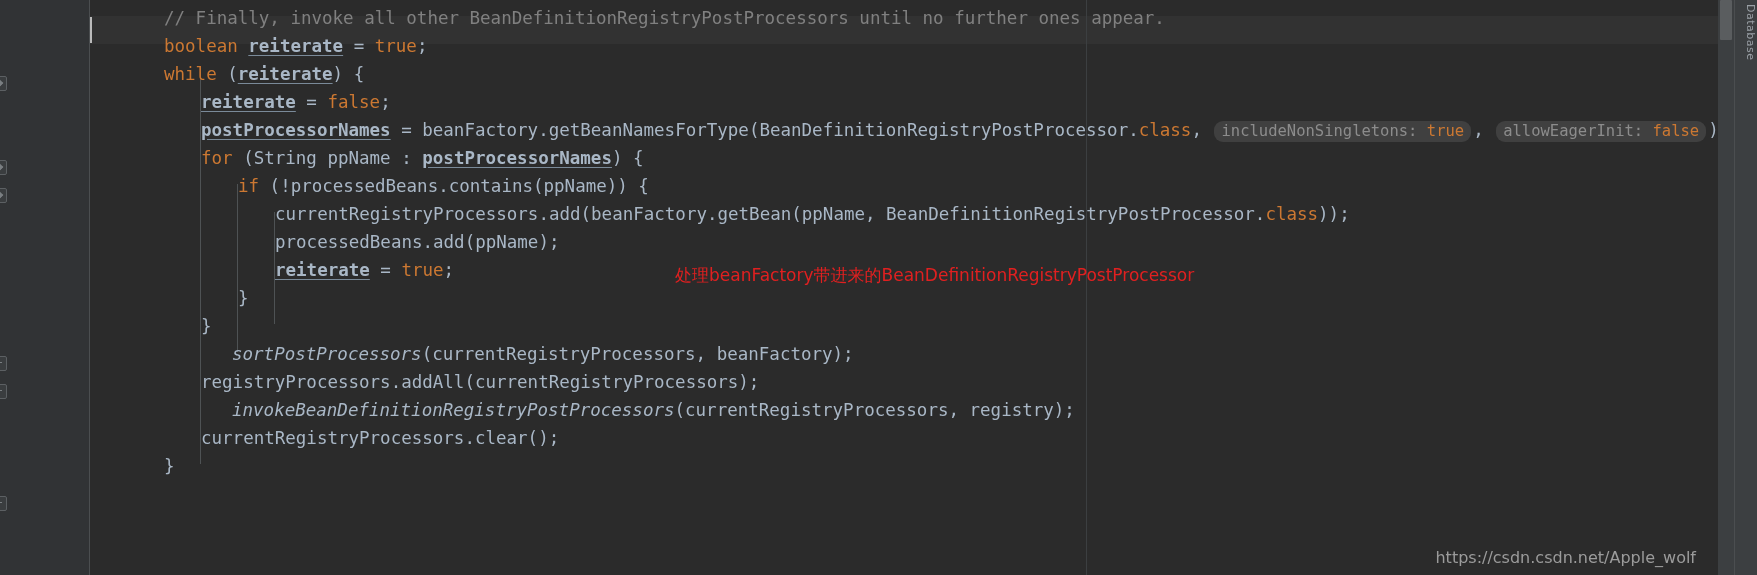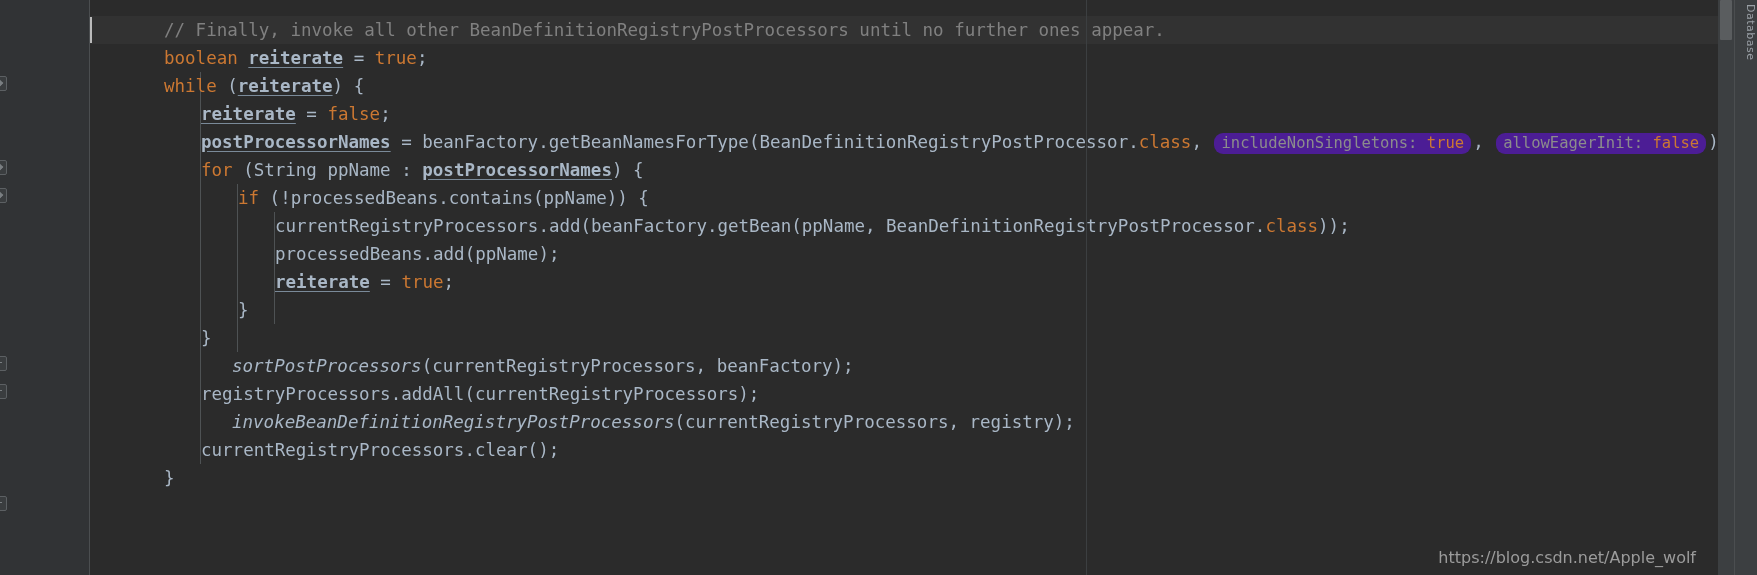--- a/index.html
+++ b/index.html
@@ -59,41 +59,41 @@
     background:#323232;
   }
   .caret{
     position:absolute;left:0px;top:17px;width:2px;height:26px;
     background:#bbbbbb;
   }
   .margin-guide{
     position:absolute;top:0;bottom:0;width:1px;background:#3c3f41;
   }
   .code{
-    position:absolute;left:0;top:16px;
+    position:absolute;left:0;top:4px;
     font-size:17.5px;
     line-height:28px;
     letter-spacing:0px;
     white-space:pre;
     color:#a9b7c6;
   }
   .line{height:28px;white-space:pre;}
   
   .indent-guide{
     position:absolute;width:1px;background:#4e5254;
   }
   
   .kw{color:#cc7832;}
   .id{color:#a9b7c6;}
   .var{color:#a9b7c6;text-decoration:underline;text-decoration-color:#7a8a99;text-underline-offset:3px;font-weight:bold;}
   .cmt{color:#808080;}
   .mi{color:#a9b7c6;font-style:italic;margin-left:31px;}
   
   .hint{
-    background:#4c1d95;
+    background:#404040;
     color:#8c8c8c;
     border-radius:9px;
     padding:1px 7px 2px 7px;
     font-size:15.5px;
     margin:0 2px;
   }
   .hint .hv{color:#cc7832;}
   
   .annotation{
     position:absolute;
@@ -162,21 +162,22 @@
     <div class="top-strip"></div>
     <div class="caret-line"></div>
     <div class="caret"></div>
     <div class="margin-guide" style="left:996px;"></div>
     <div id="indent-guides">
         <div class="indent-guide" style="left: 110px; top: 72px; height: 392px;"></div>
         <div class="indent-guide" style="left: 147px; top: 184px; height: 168px;"></div>
         <div class="indent-guide" style="left: 184px; top: 212px; height: 112px;"></div>
       </div>
     <div class="code" id="code"><div class="line" style="padding-left: 74px;"><span class="cmt">// Finally, invoke all other BeanDefinitionRegistryPostProcessors until no further ones appear.</span></div><div class="line" style="padding-left: 74px;"><span class="kw">boolean </span><span class="var">reiterate</span><span class="id"> = </span><span class="kw">true</span><span class="id">;</span></div><div class="line" style="padding-left: 74px;"><span class="kw">while </span><span class="id">(</span><span class="var">reiterate</span><span class="id">) {</span></div><div class="line" style="padding-left: 111px;"><span class="var">reiterate</span><span class="id"> = </span><span class="kw">false</span><span class="id">;</span></div><div class="line" style="padding-left: 111px;"><span class="var">postProcessorNames</span><span class="id"> = beanFactory.getBeanNamesForType(BeanDefinitionRegistryPostProcessor.</span><span class="kw">class</span><span class="id">, </span><span class="hint"><span>includeNonSingletons: </span><span class="hv">true</span></span><span class="id">, </span><span class="hint"><span>allowEagerInit: </span><span class="hv">false</span></span><span class="id">);</span></div><div class="line" style="padding-left: 111px;"><span class="kw">for </span><span class="id">(String ppName : </span><span class="var">postProcessorNames</span><span class="id">) {</span></div><div class="line" style="padding-left: 148px;"><span class="kw">if </span><span class="id">(!processedBeans.contains(ppName)) {</span></div><div class="line" style="padding-left: 185px;"><span class="id">currentRegistryProcessors.add(beanFactory.getBean(ppName, BeanDefinitionRegistryPostProcessor.</span><span class="kw">class</span><span class="id">));</span></div><div class="line" style="padding-left: 185px;"><span class="id">processedBeans.add(ppName);</span></div><div class="line" style="padding-left: 185px;"><span class="var">reiterate</span><span class="id"> = </span><span class="kw">true</span><span class="id">;</span></div><div class="line" style="padding-left: 148px;"><span class="id">}</span></div><div class="line" style="padding-left: 111px;"><span class="id">}</span></div><div class="line" style="padding-left: 111px;"><span class="mi">sortPostProcessors</span><span class="id">(currentRegistryProcessors, beanFactory);</span></div><div class="line" style="padding-left: 111px;"><span class="id">registryProcessors.addAll(currentRegistryProcessors);</span></div><div class="line" style="padding-left: 111px;"><span class="mi">invokeBeanDefinitionRegistryPostProcessors</span><span class="id">(currentRegistryProcessors, registry);</span></div><div class="line" style="padding-left: 111px;"><span class="id">currentRegistryProcessors.clear();</span></div><div class="line" style="padding-left: 74px;"><span class="id">}</span></div></div>
-    <div class="watermark">https://blog.csdn.net/Apple_wolf</div>
+    <div class="annotation" id="annotation" style="left: 585px; top: 264px;">处理beanFactory带进来的BeanDefinitionRegistryPostProcessor</div>
+    <div class="watermark">https://csdn.csdn.net/Apple_wolf</div>
   </div>
 
   <div class="right-rail">
     <div class="scroll-track"></div>
     <div class="scroll-thumb" id="scroll-thumb" style="top: 0px; height: 40px;"></div>
   </div>
 
   <div class="tool-rail">
     <div class="tool-tab">Database</div>
   </div>

